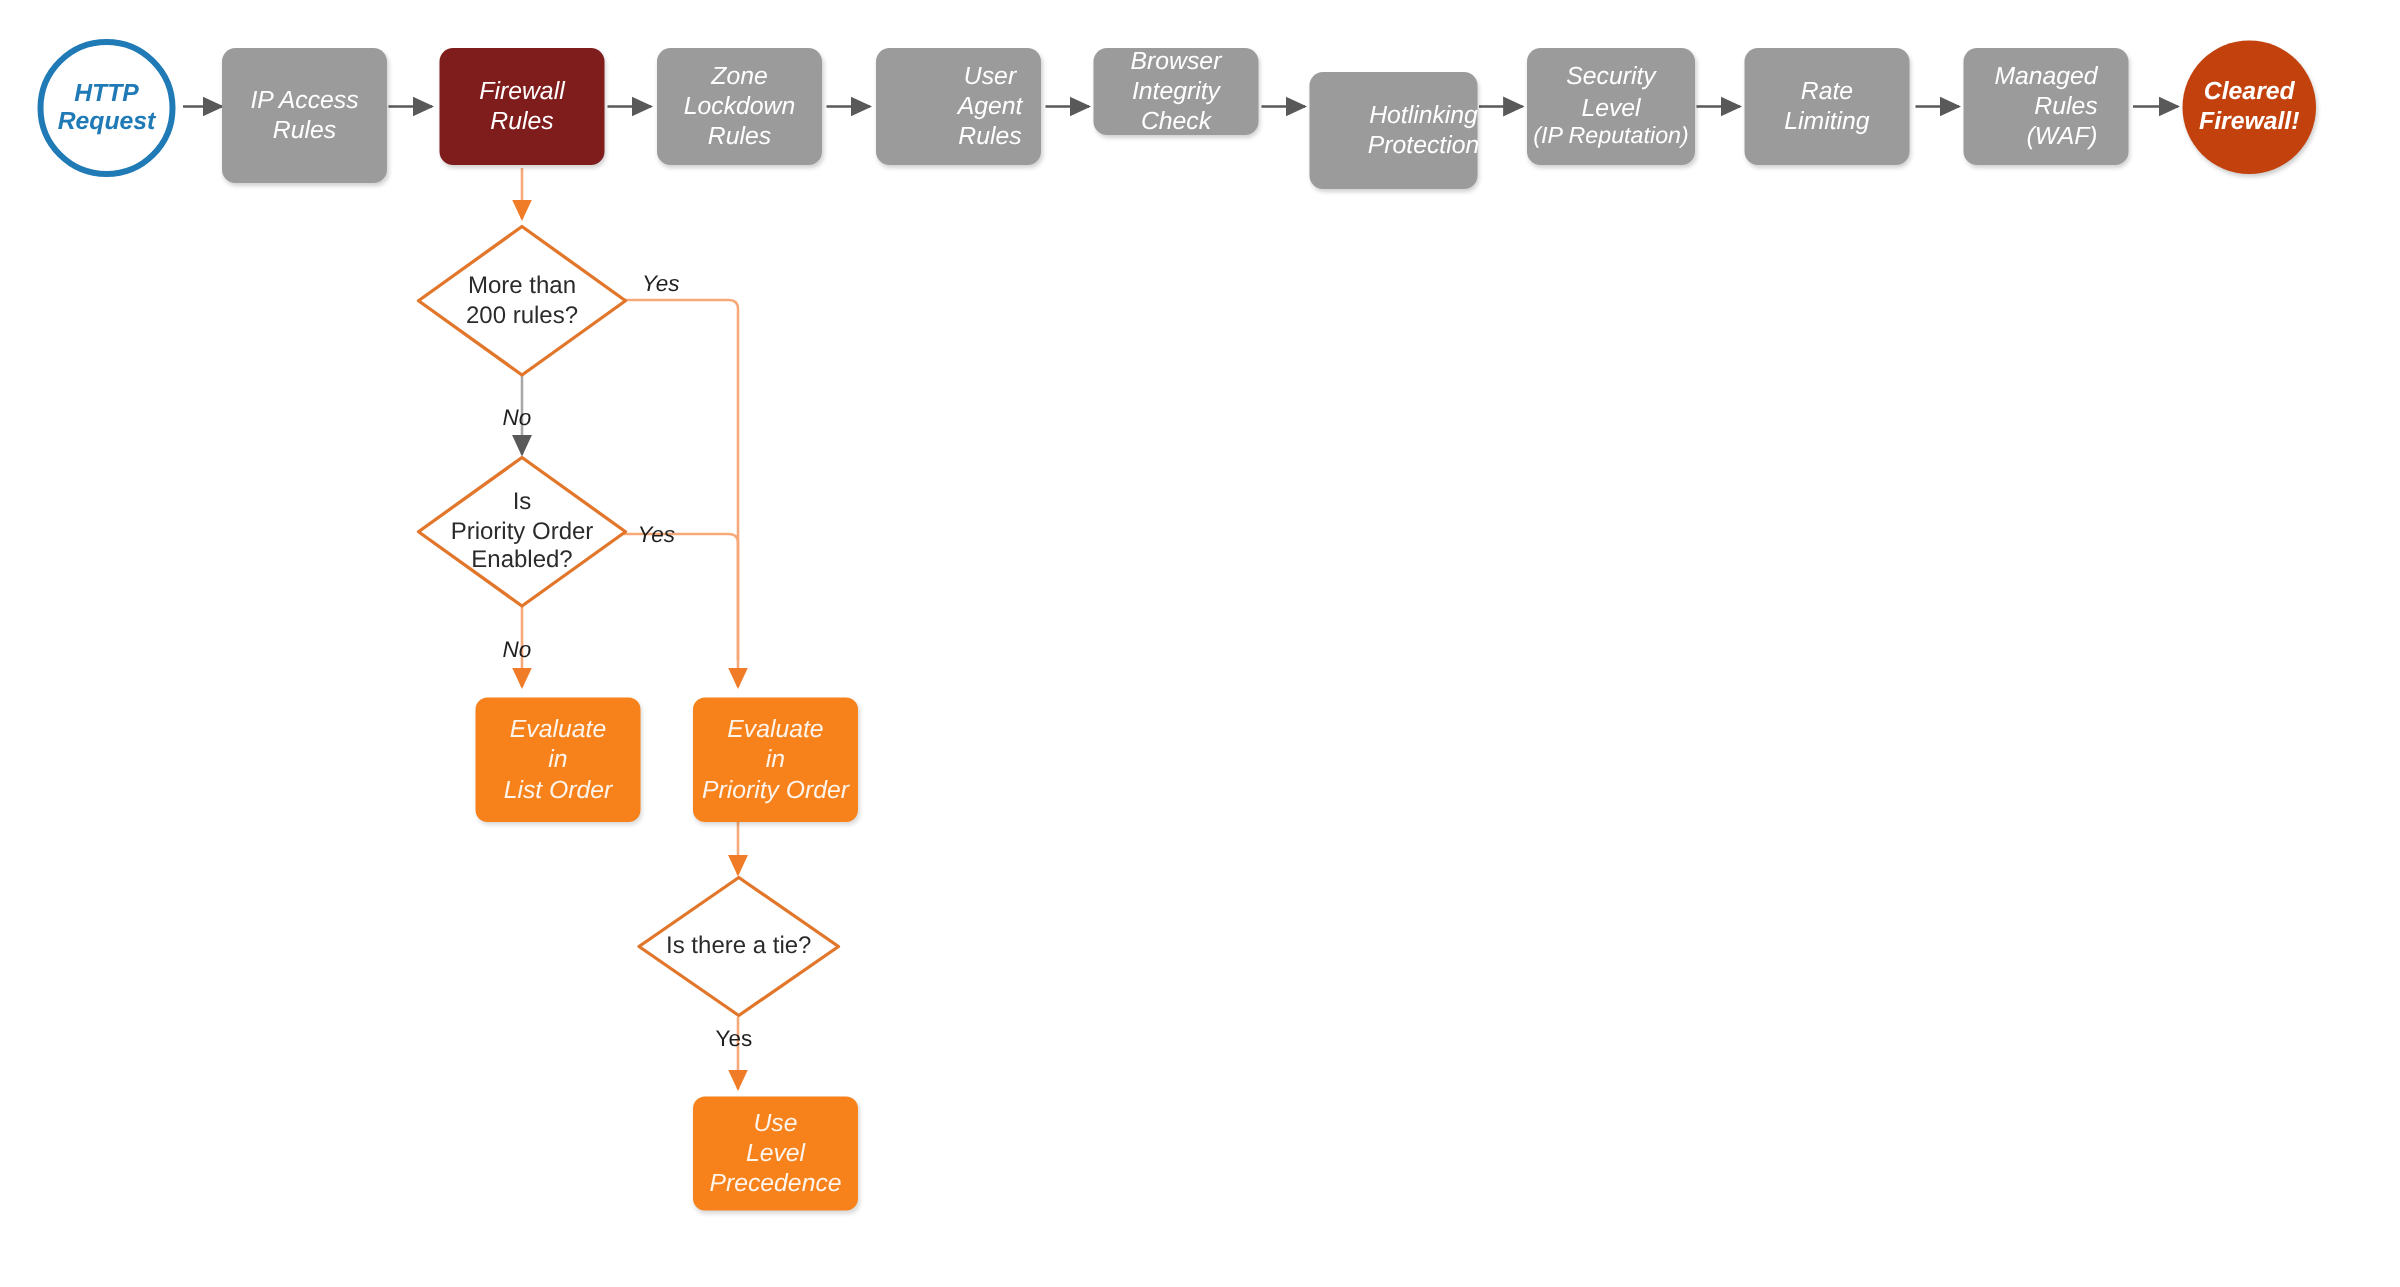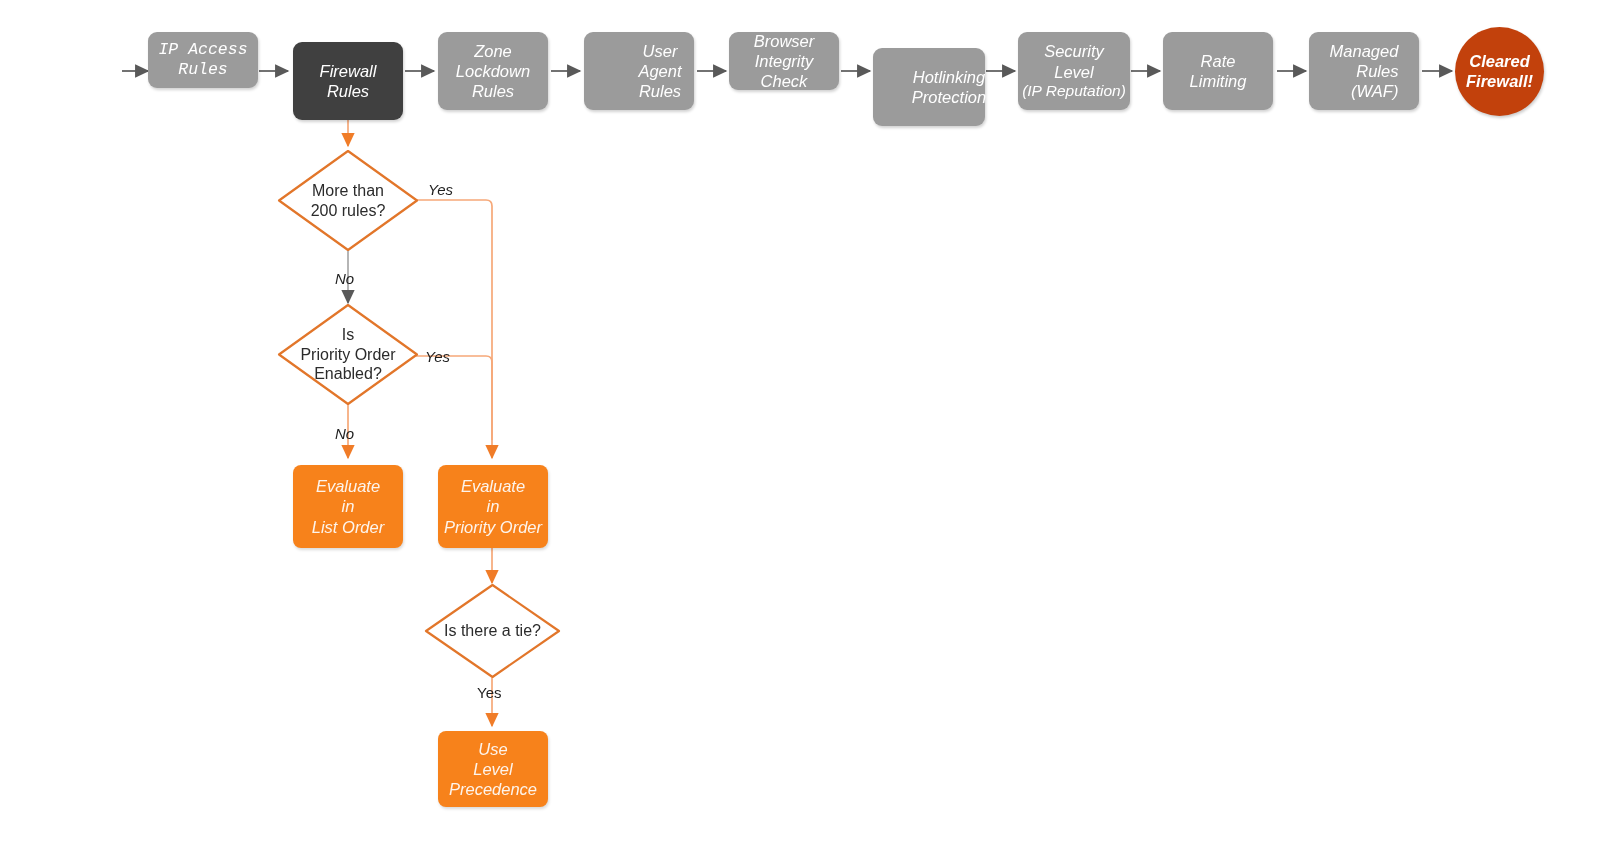--- a/index.html
+++ b/index.html
@@ -50,21 +50,21 @@
 
   
   .proc {
     border-radius: 9px;
     color: #ffffff;
     font-style: italic;
     font-size: 16.5px;
     box-shadow: 1px 2px 3px rgba(0,0,0,0.18);
   }
   .proc.gray   { background: #9b9b9b; }
-  .proc.orange { background: #404040; margin-top: 10px; }
+  .proc.orange { background: #7f1d1d; }
 
   
   .term {
     border-radius: 50%;
     font-style: italic;
     font-weight: bold;
     font-size: 16.5px;
     line-height: 1.18;
   }
   .term.hollow {
@@ -79,20 +79,21 @@
   }
 
   
   .action {
     border-radius: 8px;
     background: #f7821b;
     color: #fdf4ec;
     font-style: italic;
     font-size: 16.5px;
     box-shadow: 1px 2px 3px rgba(0,0,0,0.15);
+    margin-left: 24px;
   }
 
   
   .decision {
     background: transparent;
     color: #2b2b2b;
     font-size: 16px;
     font-style: normal;
   }
   .decision .dia-svg {
@@ -174,22 +175,28 @@
       <line x1="492" y1="548" x2="492" y2="583" stroke="#f6a878" stroke-width="1.7" fill="none" marker-end="url(#ah-orange)"></line>
     </g>
 
     <g>
       <line x1="492" y1="678" x2="492" y2="726" stroke="#f6a878" stroke-width="1.7" fill="none" marker-end="url(#ah-orange)"></line>
     </g>
   </svg>
 
   <div id="nodes">
 
-
-    <div class="node proc gray" style="left:148px; top:32px; width:110px; height:56px;font-family:Liberation Mono, monospace;">
+    <div class="node term hollow" style="left:25px; top:26px; width:92px; height:92px;">
+      <div>
+        <div>HTTP</div>
+        <div>Request</div>
+      </div>
+    </div>
+
+    <div class="node proc gray" style="left:148px; top:32px; width:110px; height:90px;">
       <div>
         <div>IP Access</div>
         <div>Rules</div>
       </div>
     </div>
 
     <div class="node proc orange" style="left:293px; top:32px; width:110px; height:78px;">
       <div>
         <div>Firewall</div>
         <div>Rules</div>

